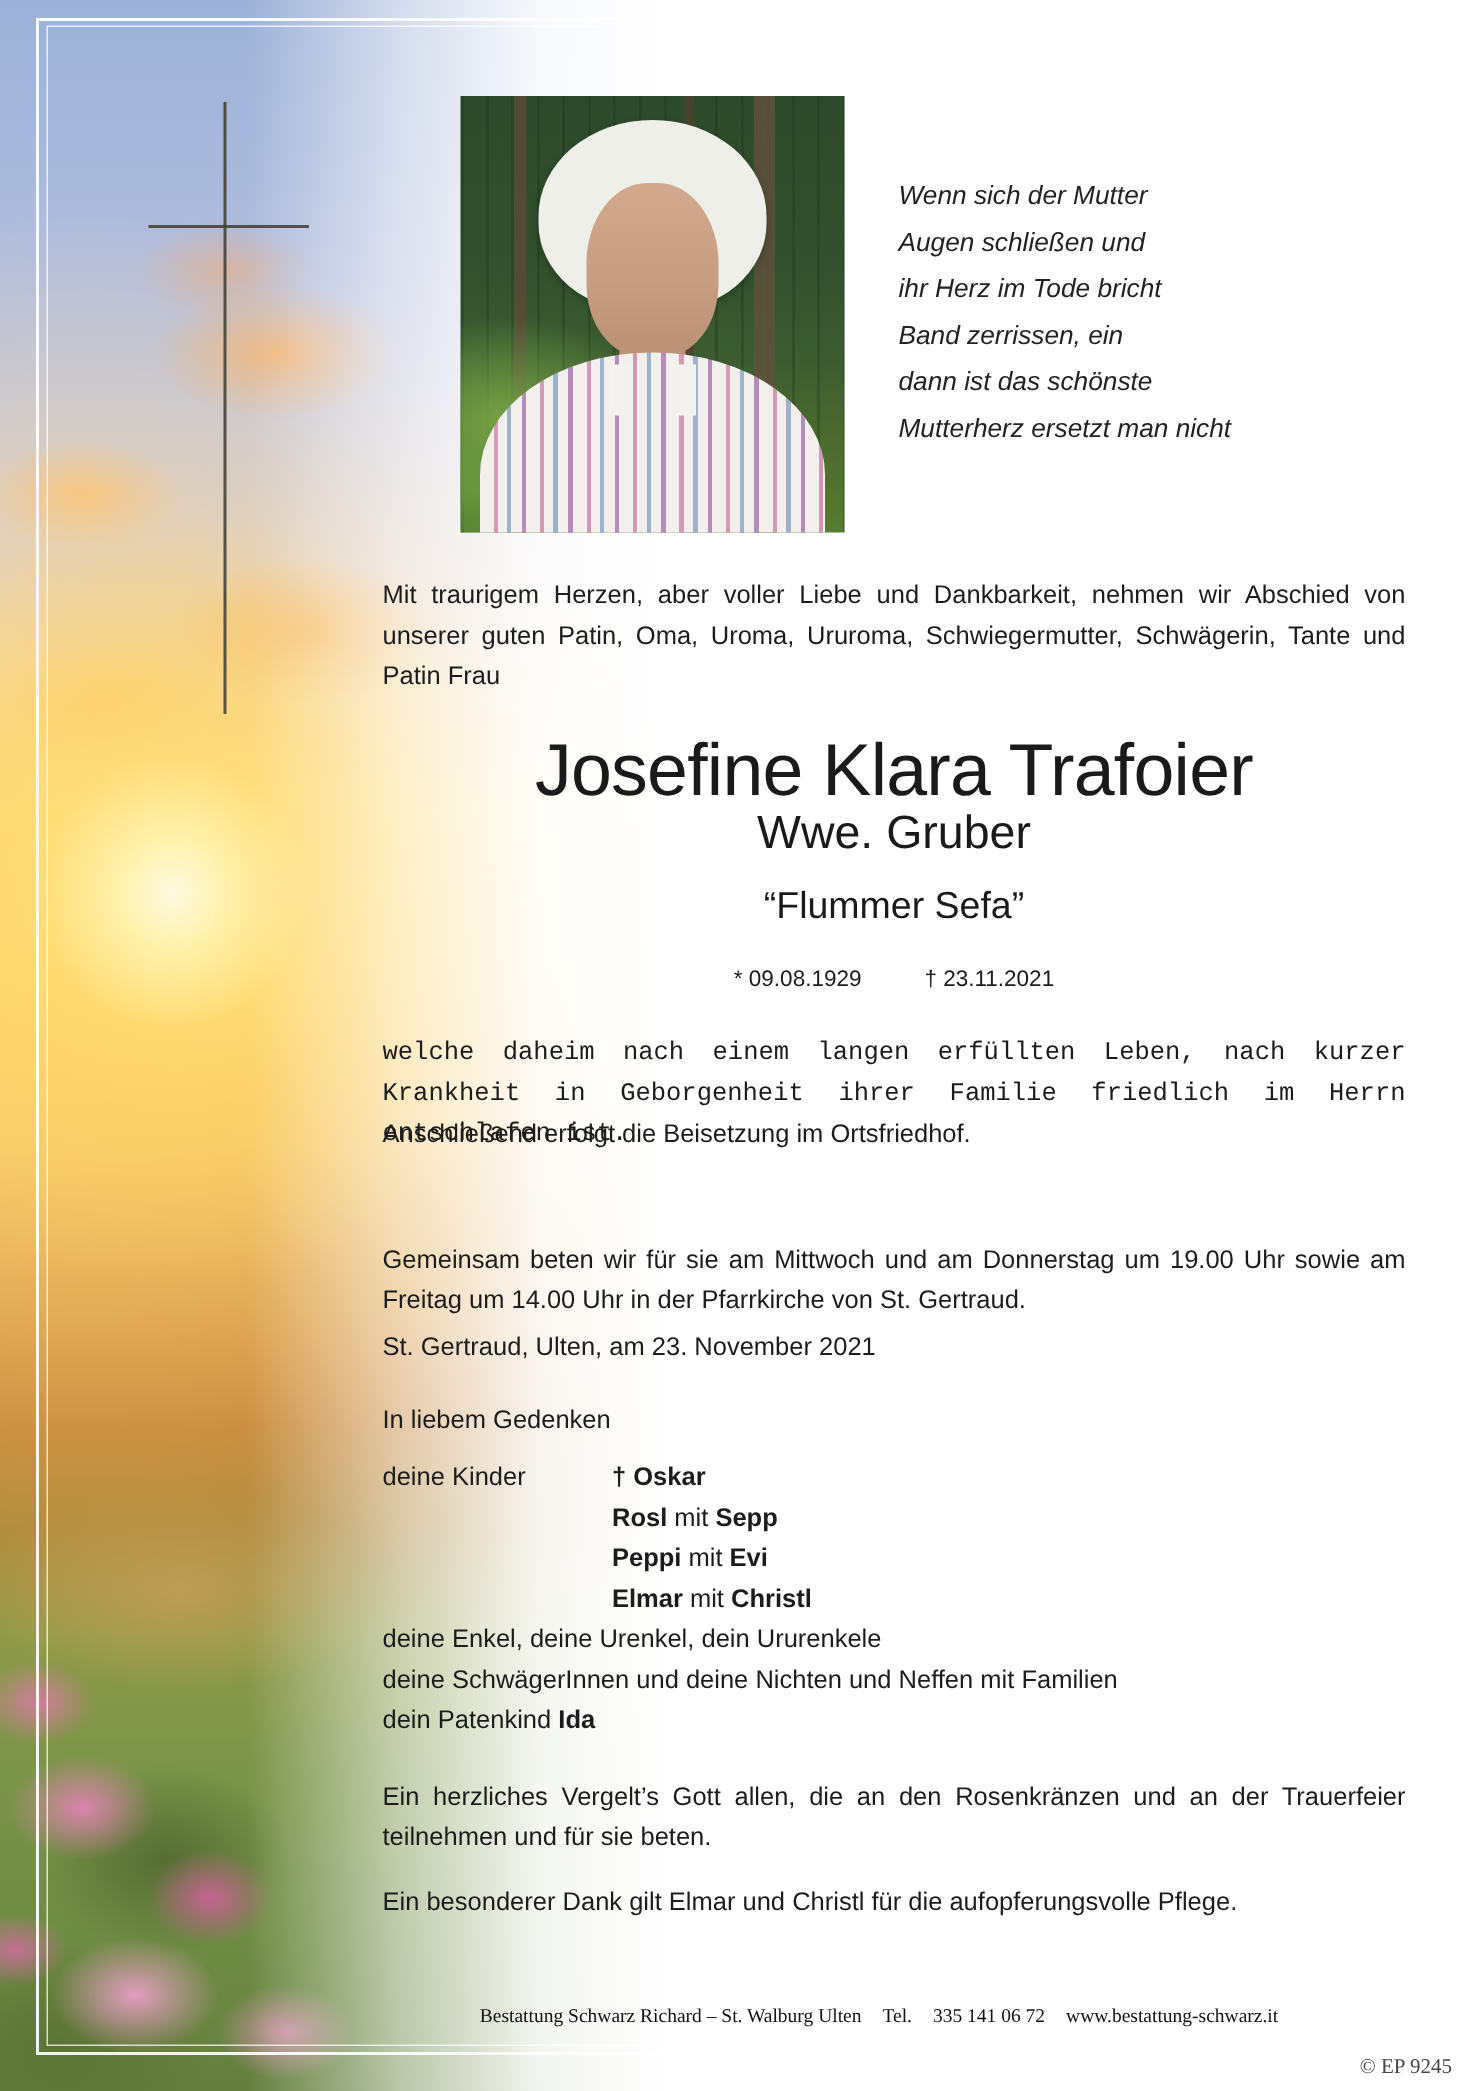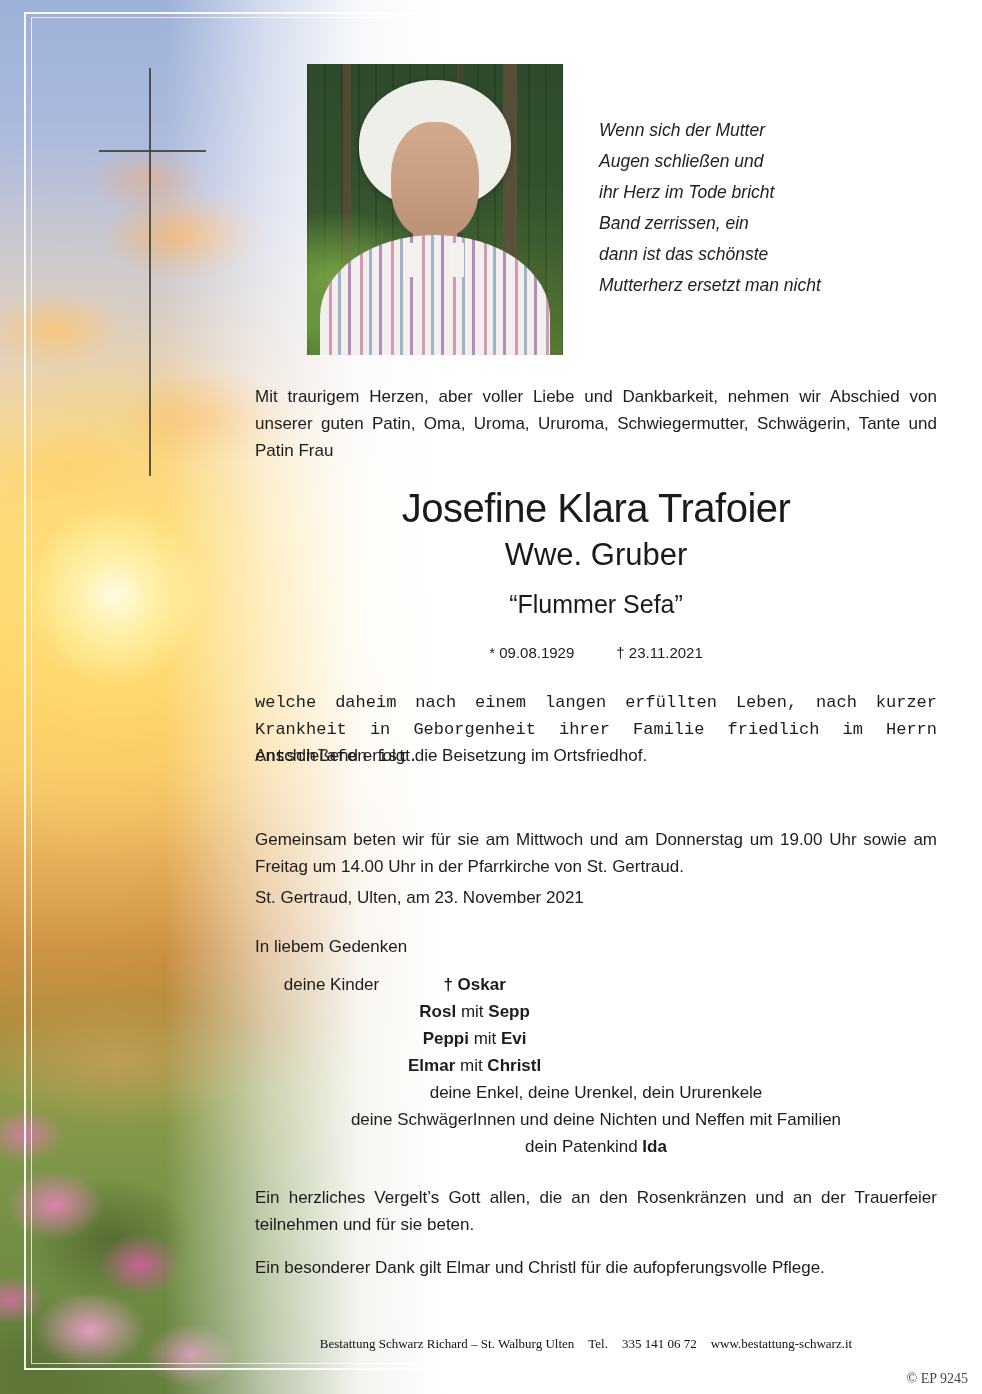--- a/index.html
+++ b/index.html
@@ -74,21 +74,21 @@
   .w-collar{position:absolute;left:50%;bottom:78px;transform:translateX(-50%);width:58px;height:34px;
     border-left:13px solid #f4f2ef;border-right:13px solid #f4f2ef;box-sizing:border-box;}
 
   
   .poem{position:absolute;left:599px;top:115px;width:330px;z-index:3;
     font-style:italic;font-size:17.5px;line-height:31px;color:#222;}
   .col{position:absolute;left:255px;width:682px;z-index:3;}
   .justify{text-align:justify;}
   .body-txt{font-size:17px;line-height:27px;}
   .center{text-align:center;}
-  .deceased-name{font-size:40px;letter-spacing:-.5px;color:#1a1a1a;}
+  .deceased-name{font-size:49px;letter-spacing:-.5px;color:#1a1a1a;}
   .widow-name{font-size:31px;color:#1a1a1a;}
   .nickname{font-size:25px;color:#1a1a1a;}
   .dates{font-size:15px;}
   .dates .death{margin-left:42px;}
   .small-txt{font-size:17px;}
   .mourners{font-size:17px;line-height:27px;}
   .m-row{display:flex;}
   .m-label{width:153px;flex:0 0 153px;}
   .kids div{white-space:pre-wrap;}
   .b{font-weight:bold;}
@@ -145,21 +145,21 @@
 <div class="col body-txt" style="top:742px;">
   <div>Anschließend erfolgt die Beisetzung im Ortsfriedhof.</div>
 </div>
 
 <div class="col body-txt justify" style="top:826px;">Gemeinsam beten wir für sie am Mittwoch und am Donnerstag um 19.00 Uhr sowie am Freitag um 14.00 Uhr in der Pfarrkirche von St. Gertraud.</div>
 
 <div class="col small-txt" style="top:888px;">St. Gertraud, Ulten, am 23. November 2021</div>
 
 <div class="col body-txt" style="top:933px;">In liebem Gedenken</div>
 
-<div class="col mourners" style="top:971px;text-align:center;">
+<div class="col mourners" style="top:971px;">
   <div class="m-row">
     <div class="m-label">deine Kinder</div>
     <div class="kids">
       <div><span class="b">† </span><span class="b">Oskar</span><span></span><span class="b"></span></div>
       <div><span class="b"></span><span class="b">Rosl</span><span> mit </span><span class="b">Sepp</span></div>
       <div><span class="b"></span><span class="b">Peppi</span><span> mit </span><span class="b">Evi</span></div>
       <div><span class="b"></span><span class="b">Elmar</span><span> mit </span><span class="b">Christl</span></div>
     </div>
   </div>
   <div>deine Enkel, deine Urenkel, dein Ururenkele</div>

